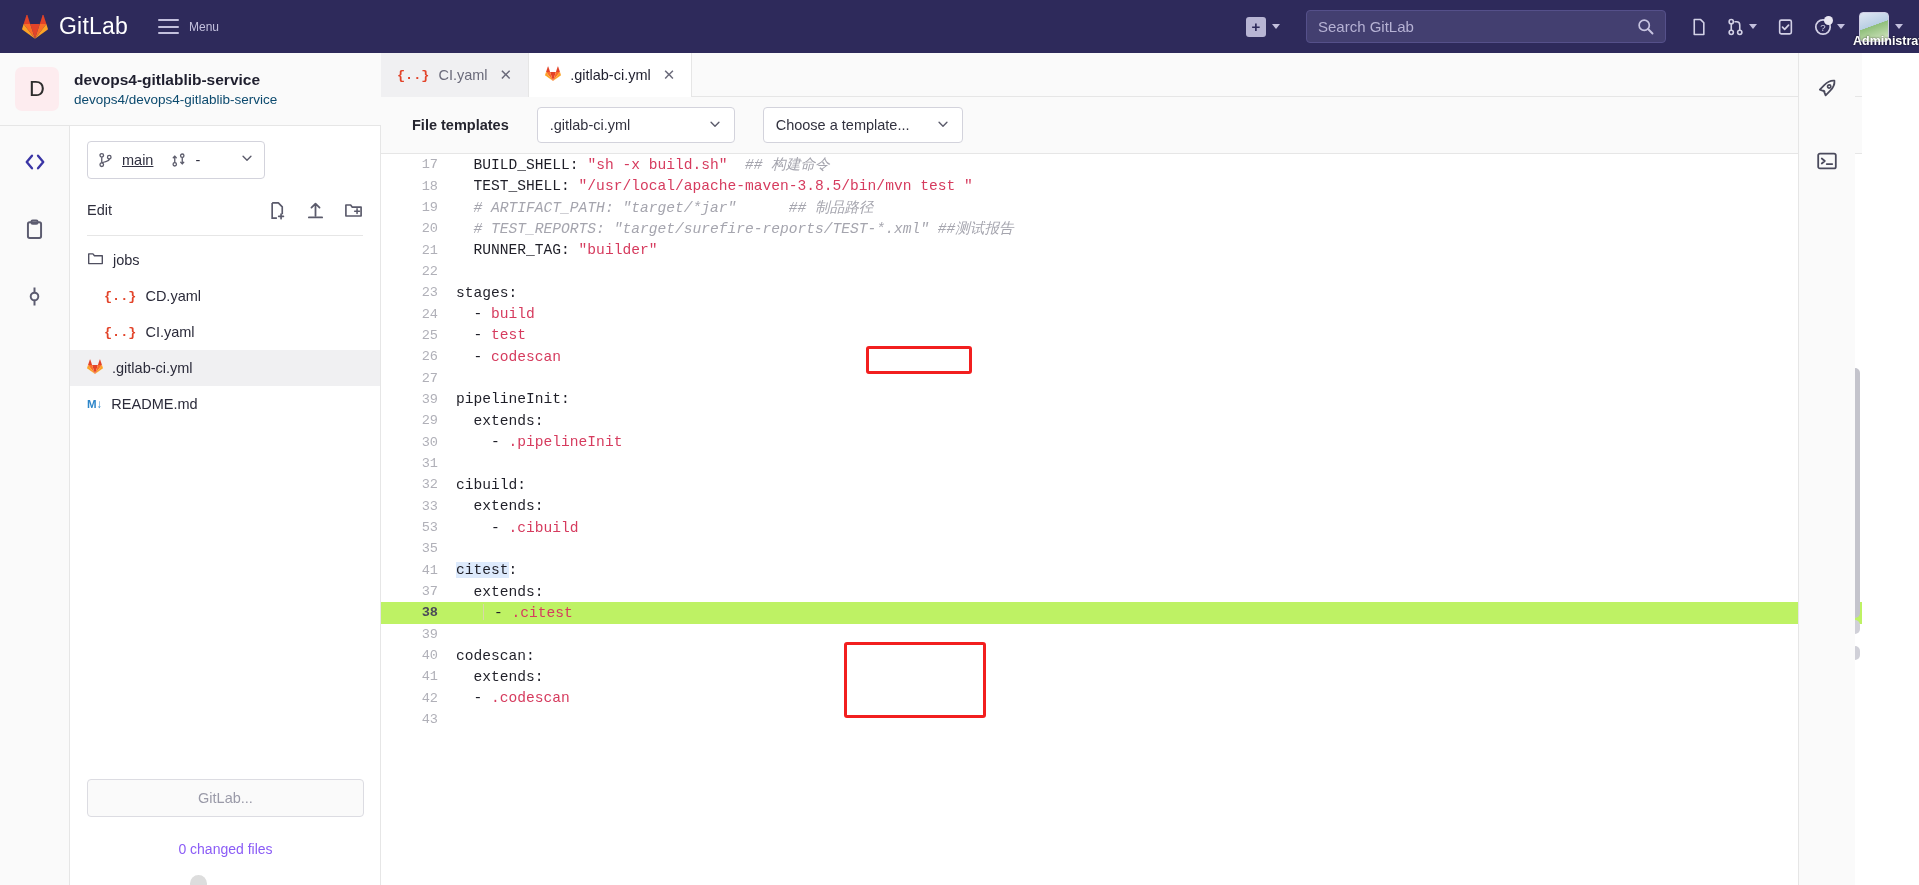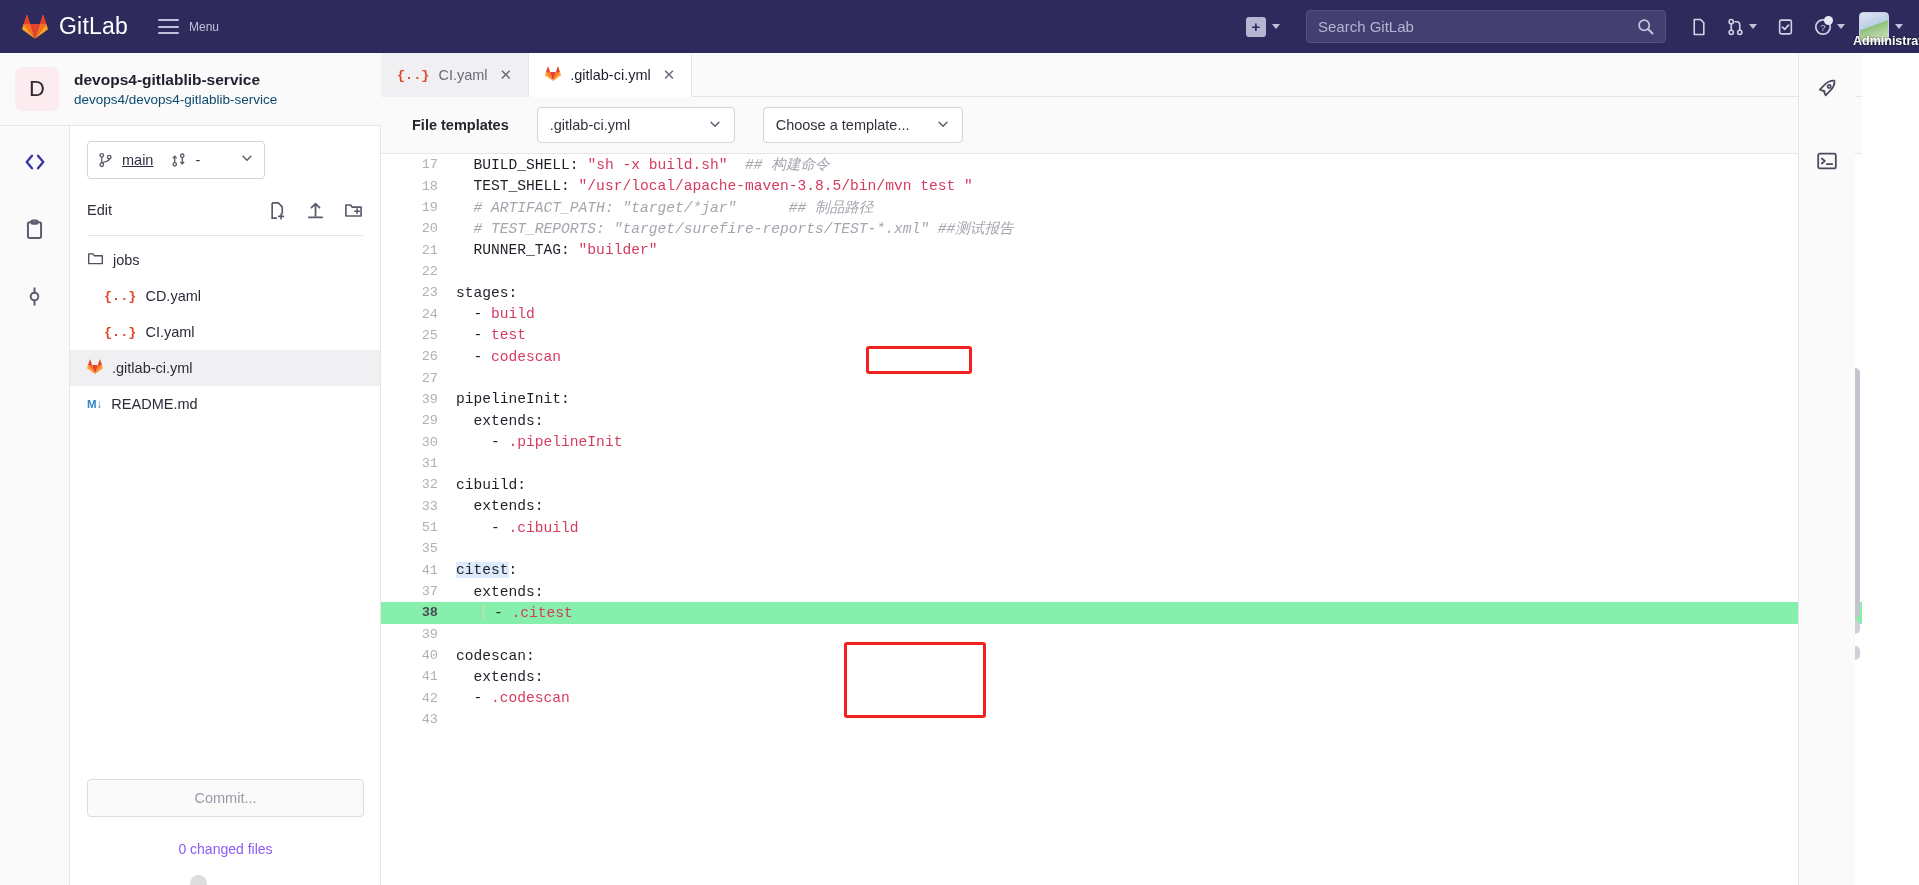--- a/index.html
+++ b/index.html
@@ -135,21 +135,21 @@
     height: 36px; border: 1px solid #d3d3dc; border-radius: 4px; background: #fff;
     display: flex; align-items: center; padding: 0 12px; font-size: 14.5px; color: #32323f; cursor: pointer;
   }
   .tpl-select.one { width: 198px; }
   .tpl-select.two { width: 200px; }
   .tpl-select .cv { margin-left: auto; }
 
   .code-wrap { position: relative; height: 731px; background: #fff; overflow: hidden; }
   .code-table { font-family: "Liberation Mono", monospace; font-size: 14.6px; }
   .cl { display: flex; height: 21.35px; align-items: center; position: relative; }
-  .cl.current { background: #86efac; }
+  .cl.current { background: #bef264; }
   .ln {
     width: 75px; text-align: right; padding-right: 18px; color: #b0b0b8;
     font-size: 13.6px; flex: none; user-select: none;
   }
   .cl.current .ln { color: #4b4b58; font-weight: bold; }
   .code { white-space: pre; color: #1f1f28; }
   .tk-str { color: #d63b5e; }
   .tk-cmt { color: #a5a5ae; font-style: italic; }
   .tk-key { color: #1f1f28; }
   .tk-val { color: #d63b5e; }
@@ -363,21 +363,21 @@
             </svg></span>
           <span>.gitlab-ci.yml</span>
         </div>
         <div class="tree-row">
           <span class="ic-md">M↓</span>
           <span>README.md</span>
         </div>
       </div>
 
     <div class="commit-area">
-      <div class="commit-btn">Commit...</div>
+      <div class="commit-btn">GitLab...</div>
       <div class="changed-files">0 changed files</div>
     </div>
     <div class="bottom-nub"></div>
   </div>
 
   <div class="editor-area">
     <div class="tabbar" id="tabbar">
         <div class="tab inactive">
           <span class="ic-yaml">{..}</span>
           <span>CI.yaml</span>
@@ -482,21 +482,21 @@
           </div>
           <div class="cl">
             <span class="ln">32</span>
             <span class="code"><span class="tk-key">cibuild:</span></span>
           </div>
           <div class="cl">
             <span class="ln">33</span>
             <span class="code"><span class="tk-key">  extends:</span></span>
           </div>
           <div class="cl">
-            <span class="ln">51</span>
+            <span class="ln">53</span>
             <span class="code"><span class="tk-key">    - </span><span class="tk-val">.cibuild</span></span>
           </div>
           <div class="cl">
             <span class="ln">35</span>
             <span class="code"></span>
           </div>
           <div class="cl">
             <span class="ln">41</span>
             <span class="code"><span class="tk-key hl-word">citest</span><span class="tk-key">:</span></span>
           </div>

